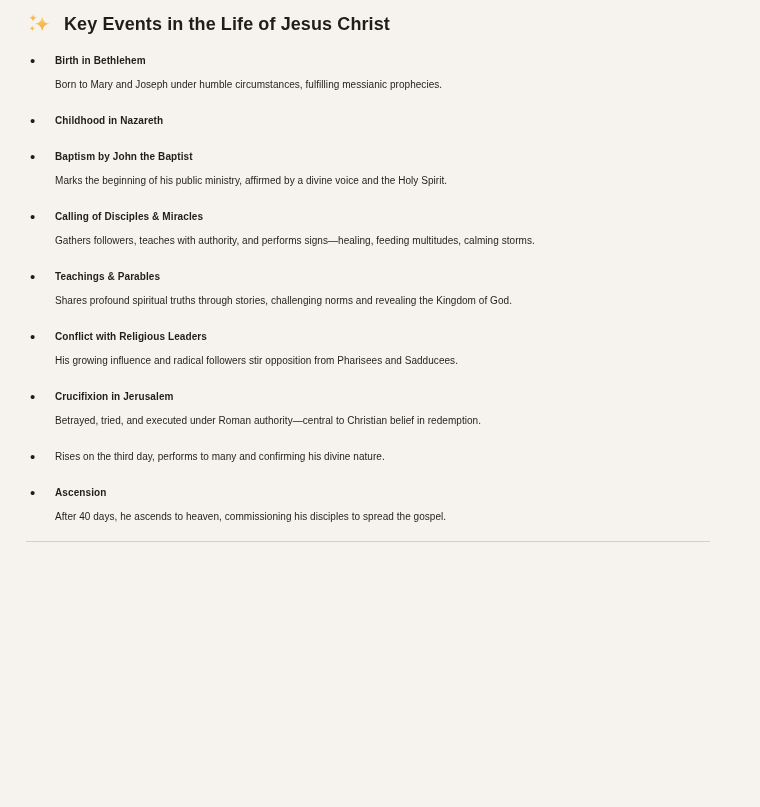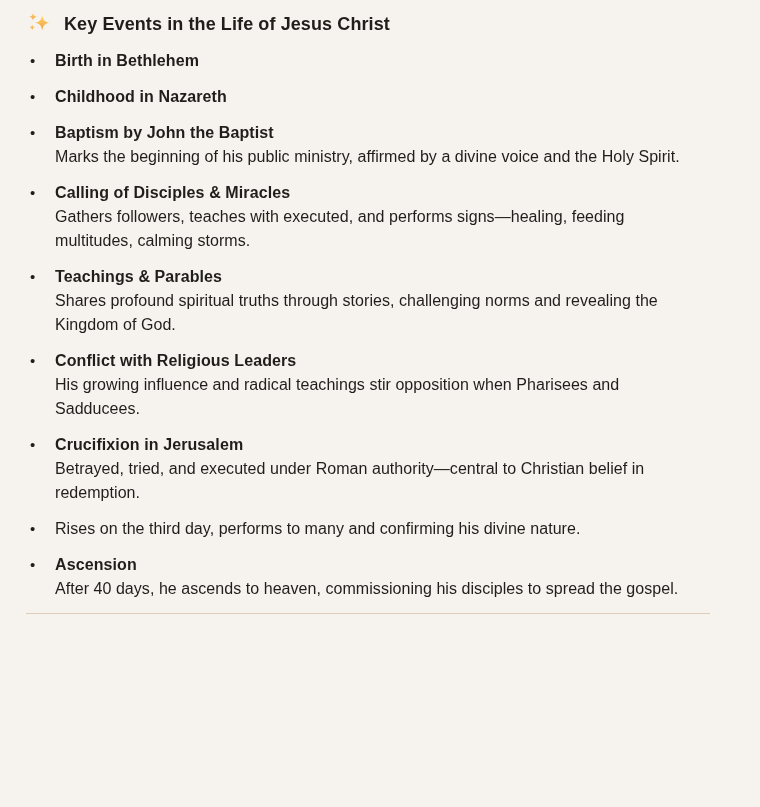--- a/index.html
+++ b/index.html
@@ -15,20 +15,21 @@
     background: var(--background);
     font-family: "Liberation Sans", sans-serif;
     color: var(--text);
     overflow: hidden;
   }
   .page {
     padding: 12px 50px 0 28px;
   }
   .doc-title {
     display: flex;
+    align-items: center;
     gap: 14px;
     margin: 0 0 13px 0;
     font-size: 18px;
     line-height: 24px;
     font-weight: bold;
     letter-spacing: 0.1px;
   }
   .doc-title .emoji {
     width: 22px;
     height: 22px;
@@ -47,21 +48,21 @@
   .bullet {
     flex: 0 0 27px;
     width: 27px;
     font-size: 15px;
     line-height: 24px;
     padding-left: 2px;
   }
   .event-body {
     flex: 1 1 auto;
     max-width: 645px;
-    font-size: 16px;
+    font-size: 10px;
     line-height: 24px;
   }
   .event-title {
     font-weight: bold;
     letter-spacing: 0.1px;
   }
   .event-desc {
     font-weight: normal;
     letter-spacing: 0.05px;
   }
@@ -92,20 +93,21 @@
       </svg>
     </span>
     <span>Key Events in the Life of Jesus Christ</span>
   </h1>
 
   <ul class="events">
   <li class="event">
     <span class="bullet">•</span>
     <div class="event-body">
       <div class="event-title">Birth in Bethlehem</div>
+      <div class="event-desc">Born to Mary and Joseph under humble circumstances, fulfilling messianic prophecies.</div>
     </div>
   </li>
 
   <li class="event">
     <span class="bullet">•</span>
     <div class="event-body">
       <div class="event-title">Childhood in Nazareth</div>
     </div>
   </li>
 
@@ -114,37 +116,37 @@
     <div class="event-body">
       <div class="event-title">Baptism by John the Baptist</div>
       <div class="event-desc">Marks the beginning of his public ministry, affirmed by a divine voice and the Holy Spirit.</div>
     </div>
   </li>
 
   <li class="event">
     <span class="bullet">•</span>
     <div class="event-body">
       <div class="event-title">Calling of Disciples &amp; Miracles</div>
-      <div class="event-desc">Gathers followers, teaches with executed, and performs signs—healing, feeding multitudes, calming storms.</div>
+      <div class="event-desc">Gathers followers, teaches with authority, and performs signs—healing, feeding multitudes, calming storms.</div>
     </div>
   </li>
 
   <li class="event">
     <span class="bullet">•</span>
     <div class="event-body">
       <div class="event-title">Teachings &amp; Parables</div>
       <div class="event-desc">Shares profound spiritual truths through stories, challenging norms and revealing the Kingdom of God.</div>
     </div>
   </li>
 
   <li class="event">
     <span class="bullet">•</span>
     <div class="event-body">
       <div class="event-title">Conflict with Religious Leaders</div>
-      <div class="event-desc">His growing influence and radical teachings stir opposition when Pharisees and Sadducees.</div>
+      <div class="event-desc">His growing influence and radical followers stir opposition from Pharisees and Sadducees.</div>
     </div>
   </li>
 
   <li class="event">
     <span class="bullet">•</span>
     <div class="event-body">
       <div class="event-title">Crucifixion in Jerusalem</div>
       <div class="event-desc">Betrayed, tried, and executed under Roman authority—central to Christian belief in redemption.</div>
     </div>
   </li>

